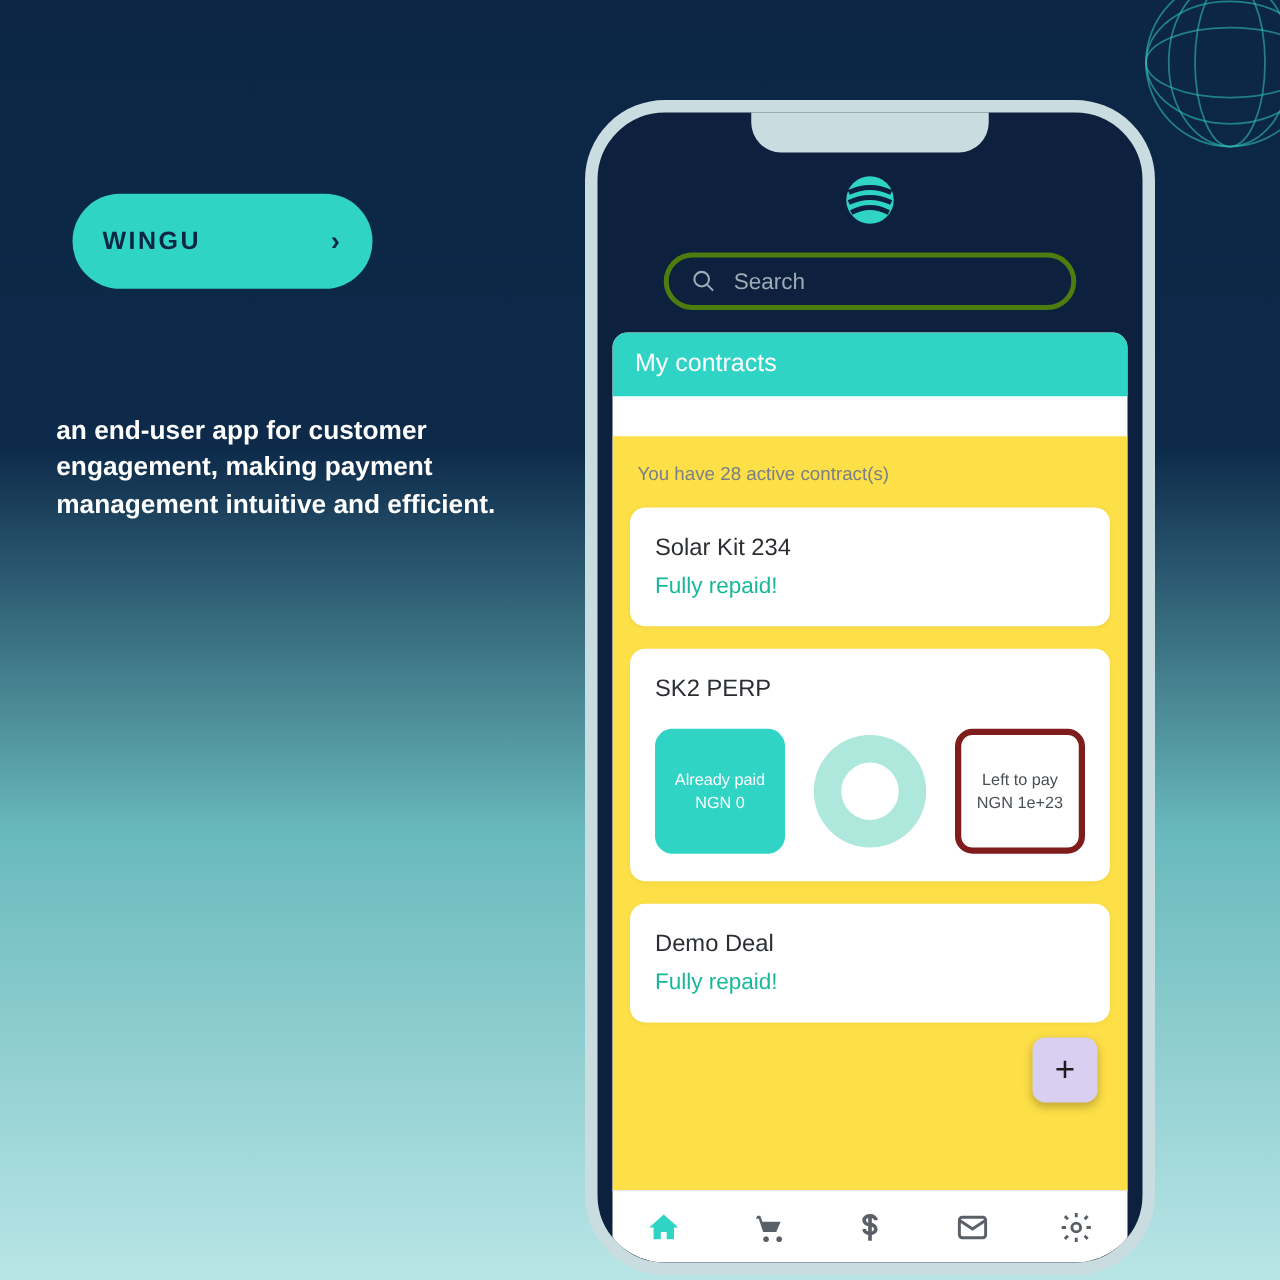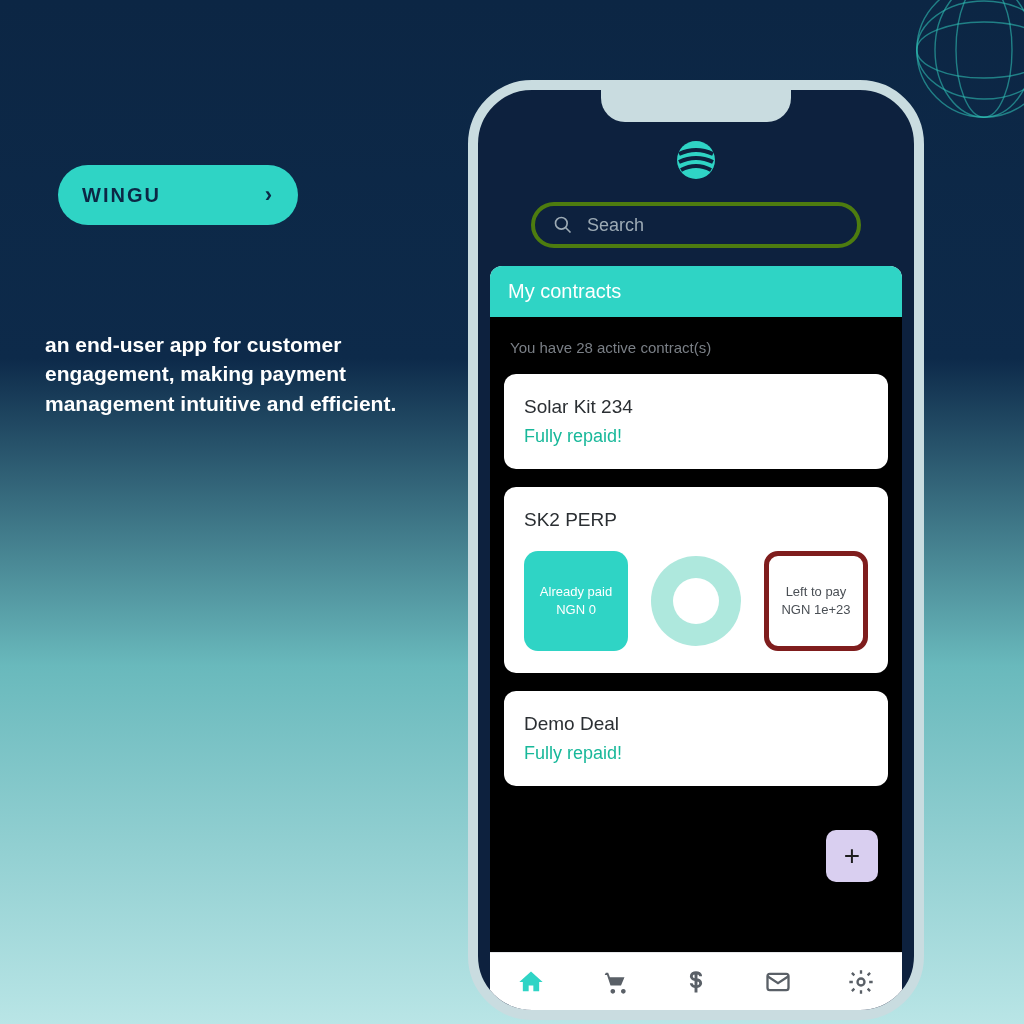--- a/index.html
+++ b/index.html
@@ -18,23 +18,23 @@
     width: 140px;
     height: 140px;
     pointer-events: none;
   }
   .globe-deco circle, .globe-deco ellipse { fill: none; stroke: #2fbcb3; stroke-width: 1; opacity: .6; }
 
   
   .wingu-pill {
     position: absolute;
     left: 58px;
-    top: 165px;
+    top: 155px;
     width: 240px;
-    height: 60px;
+    height: 76px;
     background: #2fd4c5;
     border-radius: 40px;
     display: flex;
     align-items: center;
     padding: 0 24px;
     color: #0c2745;
     font-weight: 800;
     font-size: 20px;
     letter-spacing: 2px;
     justify-content: space-between;
@@ -123,24 +123,25 @@
     flex-direction: column;
     position: relative;
   }
   .panel-header {
     background: #2fd4c5;
     color: #fff;
     font-size: 20px;
     padding: 14px 18px;
   }
   .panel-body {
-    background: #000000;
+    background: #fde047;
     flex: 1;
     padding: 16px 14px 0 14px;
     overflow: hidden;
+    margin-top: 32px;
   }
   .summary-line { color: #7a7f86; font-size: 15px; margin: 6px 6px 18px 6px; }
 
   .card {
     background: #fff;
     border-radius: 12px;
     box-shadow: 0 1px 4px rgba(0,0,0,.05);
     padding: 22px 20px;
     margin-bottom: 18px;
   }

